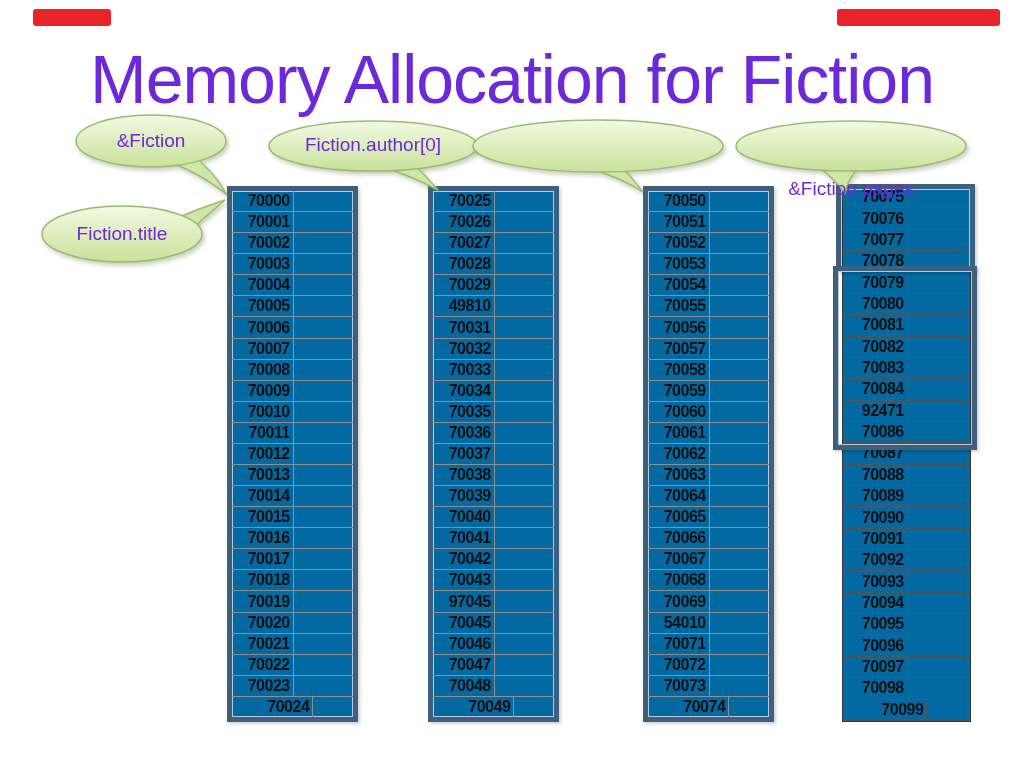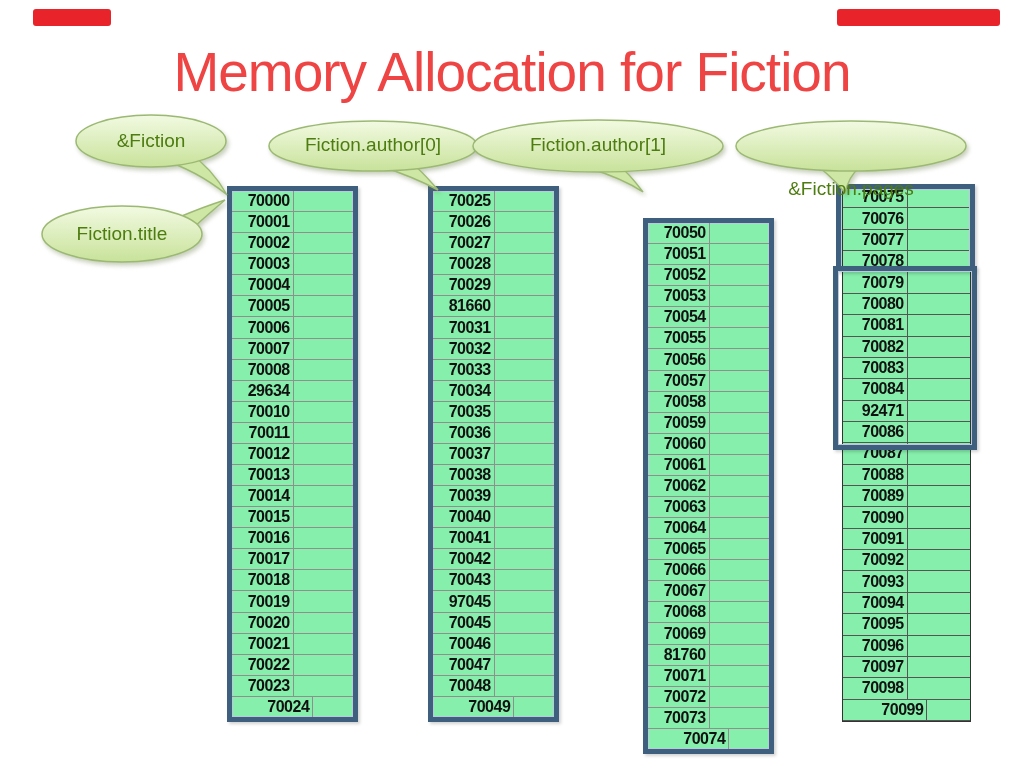--- a/index.html
+++ b/index.html
@@ -10,28 +10,28 @@
   .slide{position:absolute;inset:0;}
 
   
   .red-bar{position:absolute;top:9px;height:17px;border-radius:3px;}
   .red-bar.left{left:33px;width:78px;}
   .red-bar.right{left:837px;width:163px;}
 
   
   .title{
     position:absolute;top:40px;left:0;width:1024px;margin:0;
-    text-align:center;font-size:55px;font-weight:400;letter-spacing:-1px;
-    color:#ef4444;font-family:"Liberation Sans",sans-serif;
+    text-align:center;font-size:68px;font-weight:400;letter-spacing:-1px;
+    color:#6d28d9;font-family:"Liberation Sans",sans-serif;
   }
 
   
   .memcol{
     position:absolute;top:186px;height:536px;width:131px;
-    box-sizing:border-box;display:flex;flex-direction:column;background:#86efac;
+    box-sizing:border-box;display:flex;flex-direction:column;background:#0369a1;
   }
   .memcol.thick{
     border:5px solid #3f5f7f;
     box-shadow:inset 0 0 0 1px #b7cbdc, 2px 2px 3px rgba(0,0,0,0.18);
   }
   .memcol.thin{
     border:1px solid #333;width:129px;
   }
   .mrow{flex:1;display:flex;border-bottom:1px solid #8f8f8f;min-height:0;}
   .memcol.thin .mrow{border-bottom:1px solid #555;}
@@ -52,21 +52,21 @@
   }
   .hl-box.pages{left:836px;top:184px;width:139px;height:88px;}
   .hl-box.price{left:833px;top:266px;width:144px;height:184px;}
 
   
   .callout{position:absolute;}
   .callout svg{position:absolute;left:0;top:0;overflow:visible;
     filter:drop-shadow(2px 3px 2px rgba(100,120,70,0.35));}
   .callout .label{
     position:absolute;display:flex;align-items:center;justify-content:center;
-    font-size:19px;color:#4d7c0f;white-space:nowrap;
+    font-size:19px;color:#6d28d9;white-space:nowrap;
   }
 </style>
 </head>
 <body>
 
 <div class="slide">
 
   <div class="red-bar left" style="background: rgb(232, 36, 42);"></div>
   <div class="red-bar right" style="background: rgb(232, 36, 42);"></div>
 
@@ -103,21 +103,21 @@
       </div>
       <div class="mrow">
         <div class="addr">70007</div>
         <div class="val"></div>
       </div>
       <div class="mrow">
         <div class="addr">70008</div>
         <div class="val"></div>
       </div>
       <div class="mrow">
-        <div class="addr">29634</div>
+        <div class="addr">70009</div>
         <div class="val"></div>
       </div>
       <div class="mrow">
         <div class="addr">70010</div>
         <div class="val"></div>
       </div>
       <div class="mrow">
         <div class="addr">70011</div>
         <div class="val"></div>
       </div>
@@ -189,21 +189,21 @@
       </div>
       <div class="mrow">
         <div class="addr">70028</div>
         <div class="val"></div>
       </div>
       <div class="mrow">
         <div class="addr">70029</div>
         <div class="val"></div>
       </div>
       <div class="mrow">
-        <div class="addr">81660</div>
+        <div class="addr">49810</div>
         <div class="val"></div>
       </div>
       <div class="mrow">
         <div class="addr">70031</div>
         <div class="val"></div>
       </div>
       <div class="mrow">
         <div class="addr">70032</div>
         <div class="val"></div>
       </div>
@@ -269,21 +269,21 @@
       </div>
       <div class="mrow">
         <div class="addr">70048</div>
         <div class="val"></div>
       </div>
       <div class="mrow">
         <div class="addr">70049</div>
         <div class="val"></div>
       </div>
     </div>
-  <div class="memcol thick" style="left:643px;margin-top:32px;">
+  <div class="memcol thick" style="left:643px;">
       <div class="mrow">
         <div class="addr">70050</div>
         <div class="val"></div>
       </div>
       <div class="mrow">
         <div class="addr">70051</div>
         <div class="val"></div>
       </div>
       <div class="mrow">
         <div class="addr">70052</div>
@@ -351,21 +351,21 @@
       </div>
       <div class="mrow">
         <div class="addr">70068</div>
         <div class="val"></div>
       </div>
       <div class="mrow">
         <div class="addr">70069</div>
         <div class="val"></div>
       </div>
       <div class="mrow">
-        <div class="addr">81760</div>
+        <div class="addr">54010</div>
         <div class="val"></div>
       </div>
       <div class="mrow">
         <div class="addr">70071</div>
         <div class="val"></div>
       </div>
       <div class="mrow">
         <div class="addr">70072</div>
         <div class="val"></div>
       </div>
@@ -512,21 +512,20 @@
       <ellipse cx="105" cy="26" rx="104" ry="25" fill="url(#bubbleGrad)" stroke="#9cb974" stroke-width="1.5"></ellipse>
     </svg>
     <div class="label" style="left:1px;top:2px;width:208px;height:46px;">Fiction.author[0]</div>
   </div>
 
   <div class="callout" style="left:472px;top:118px;width:256px;height:78px;">
     <svg width="256" height="78" viewBox="0 0 256 78">
       <path d="M 116 50 Q 150 60 171 74 Q 156 54 146 47 Z" fill="#cfe7a4" stroke="#9cb974" stroke-width="1.5"></path>
       <ellipse cx="126" cy="28" rx="125" ry="26" fill="url(#bubbleGrad)" stroke="#9cb974" stroke-width="1.5"></ellipse>
     </svg>
-    <div class="label" style="left:1px;top:4px;width:250px;height:46px;">Fiction.author[1]</div>
   </div>
 
   <div class="callout" style="left:735px;top:120px;width:232px;height:78px;">
     <svg width="232" height="78" viewBox="0 0 232 78">
       <path d="M 84 47 Q 100 60 110 73 Q 114 56 124 48 Z" fill="#cfe7a4" stroke="#9cb974" stroke-width="1.5"></path>
       <ellipse cx="116" cy="26" rx="115" ry="25" fill="url(#bubbleGrad)" stroke="#9cb974" stroke-width="1.5"></ellipse>
     </svg>
     <div class="label" style="left:1px;top:2px;width:230px;height:46px;margin-top:44px;">&amp;Fiction.pages</div>
   </div>
 

